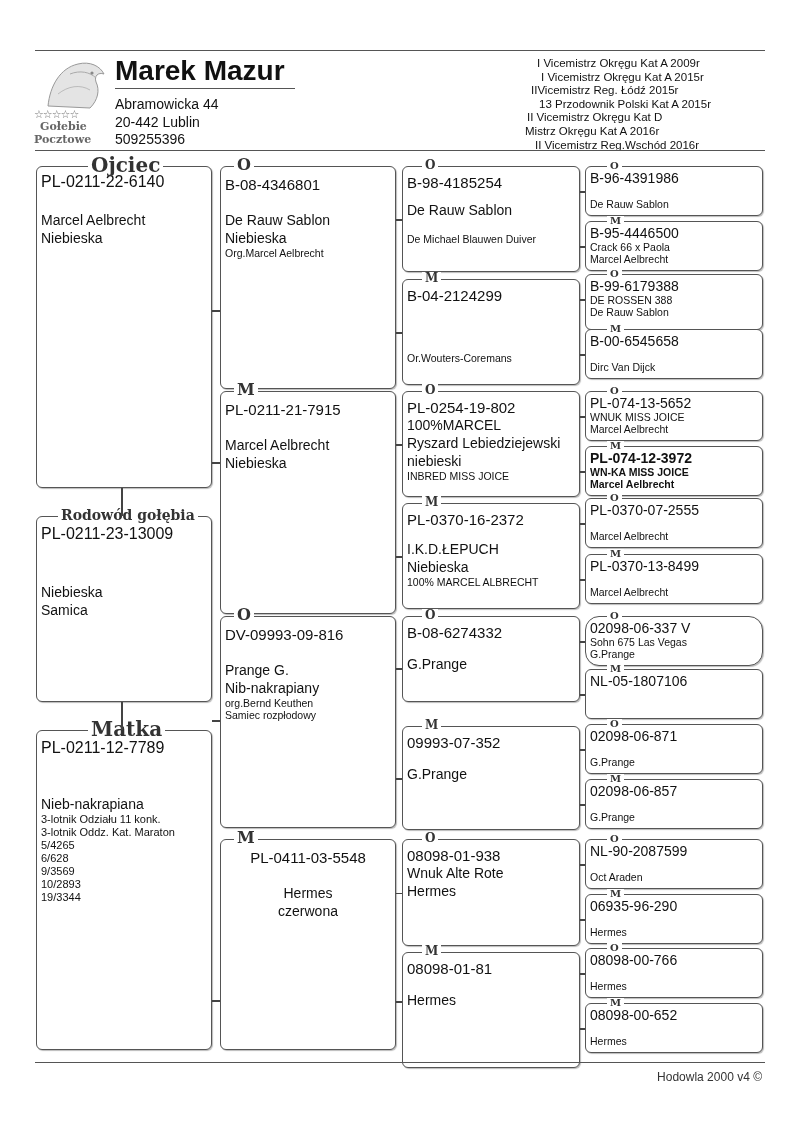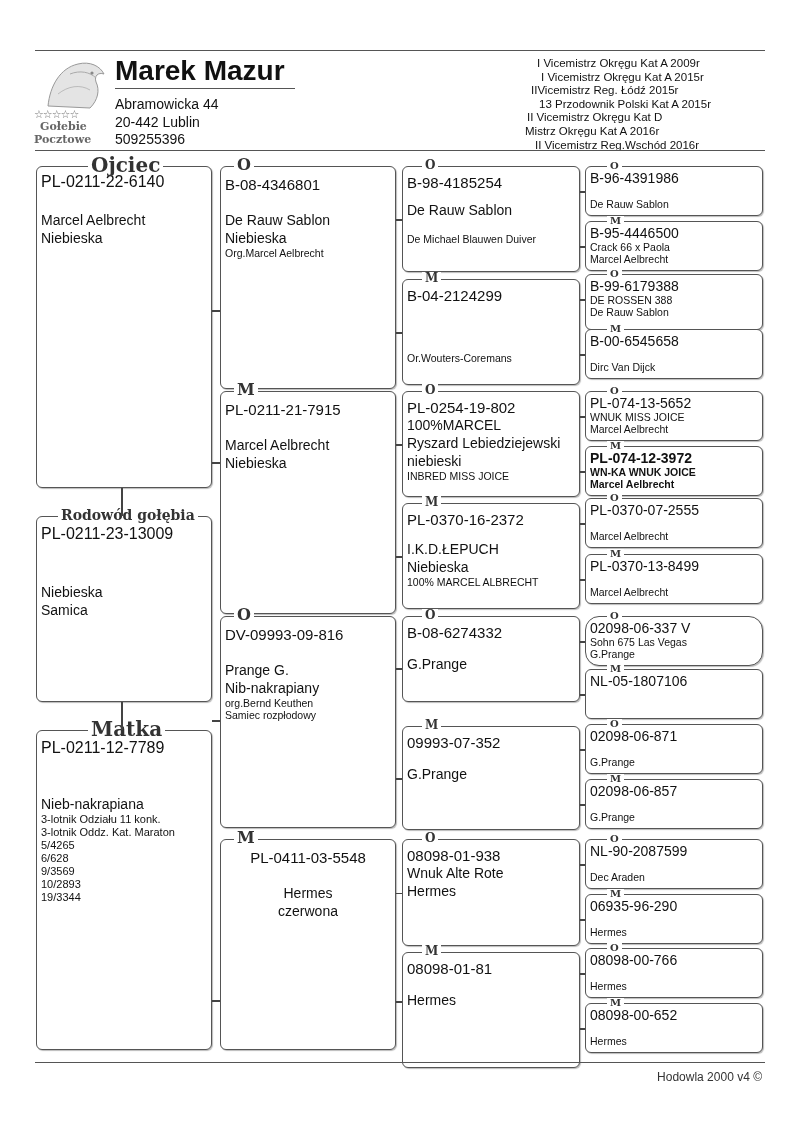--- a/index.html
+++ b/index.html
@@ -208,21 +208,21 @@
     <div class="conn" style="left: 580px; top: 354px; width: 5px; height: 1.5px;"></div>
     <div class="box c4" style="left: 585px; top: 391px; width: 178px; height: 50px;">
       <div class="ring">PL-074-13-5652</div>
       <div class="s">WNUK MISS JOICE</div>
       <div class="s">Marcel Aelbrecht</div>
     </div>
     <div class="legend" style="font-size: 10px; top: 385.5px; left: 607px;">O</div>
     <div class="conn" style="left: 580px; top: 416px; width: 5px; height: 1.5px;"></div>
     <div class="box c4" style="left: 585px; top: 446px; width: 178px; height: 50px; font-weight: bold;">
       <div class="ring">PL-074-12-3972</div>
-      <div class="s">WN-KA WNUK JOICE</div>
+      <div class="s">WN-KA MISS JOICE</div>
       <div class="s">Marcel Aelbrecht</div>
     </div>
     <div class="legend" style="font-size: 10px; top: 440.5px; left: 607px;">M</div>
     <div class="conn" style="left: 580px; top: 471px; width: 5px; height: 1.5px;"></div>
     <div class="box c4" style="left: 585px; top: 498px; width: 178px; height: 50px;">
       <div class="ring">PL-0370-07-2555</div>
       <div class="s">&nbsp;</div>
       <div class="s">Marcel Aelbrecht</div>
     </div>
     <div class="legend" style="font-size: 10px; top: 492.5px; left: 607px;">O</div>
@@ -258,21 +258,21 @@
     <div class="box c4" style="left: 585px; top: 779px; width: 178px; height: 50px;">
       <div class="ring">02098-06-857</div>
       <div class="s">&nbsp;</div>
       <div class="s">G.Prange</div>
     </div>
     <div class="legend" style="font-size: 10px; top: 773.5px; left: 607px;">M</div>
     <div class="conn" style="left: 580px; top: 804px; width: 5px; height: 1.5px;"></div>
     <div class="box c4" style="left: 585px; top: 839px; width: 178px; height: 50px;">
       <div class="ring">NL-90-2087599</div>
       <div class="s">&nbsp;</div>
-      <div class="s">Dec Araden</div>
+      <div class="s">Oct Araden</div>
     </div>
     <div class="legend" style="font-size: 10px; top: 833.5px; left: 607px;">O</div>
     <div class="conn" style="left: 580px; top: 864px; width: 5px; height: 1.5px;"></div>
     <div class="box c4" style="left: 585px; top: 894px; width: 178px; height: 50px;">
       <div class="ring">06935-96-290</div>
       <div class="s">&nbsp;</div>
       <div class="s">Hermes</div>
     </div>
     <div class="legend" style="font-size: 10px; top: 888.5px; left: 607px;">M</div>
     <div class="conn" style="left: 580px; top: 919px; width: 5px; height: 1.5px;"></div>

